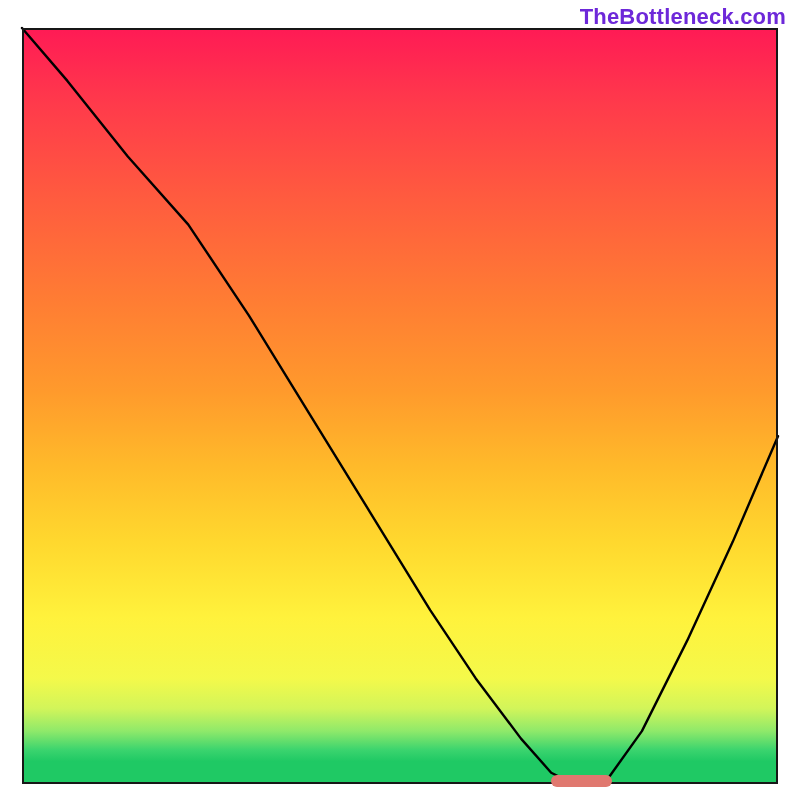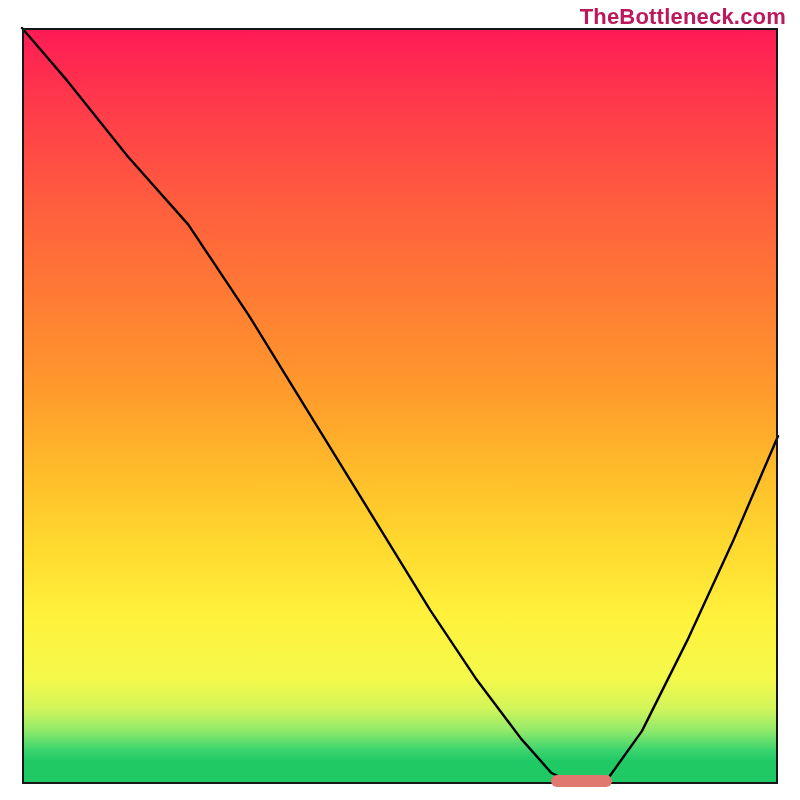--- a/index.html
+++ b/index.html
@@ -15,21 +15,21 @@
     position: relative;
     width: 800px;
     height: 800px;
   }
   .watermark {
     position: absolute;
     top: 4px;
     right: 14px;
     font-size: 22px;
     font-weight: 600;
-    color: #be185d;
+    color: #6d28d9;
     letter-spacing: 0.2px;
     z-index: 5;
   }
   .plot {
     position: absolute;
     left: 22px;
     top: 28px;
     width: 756px;
     height: 756px;
     box-sizing: border-box;

